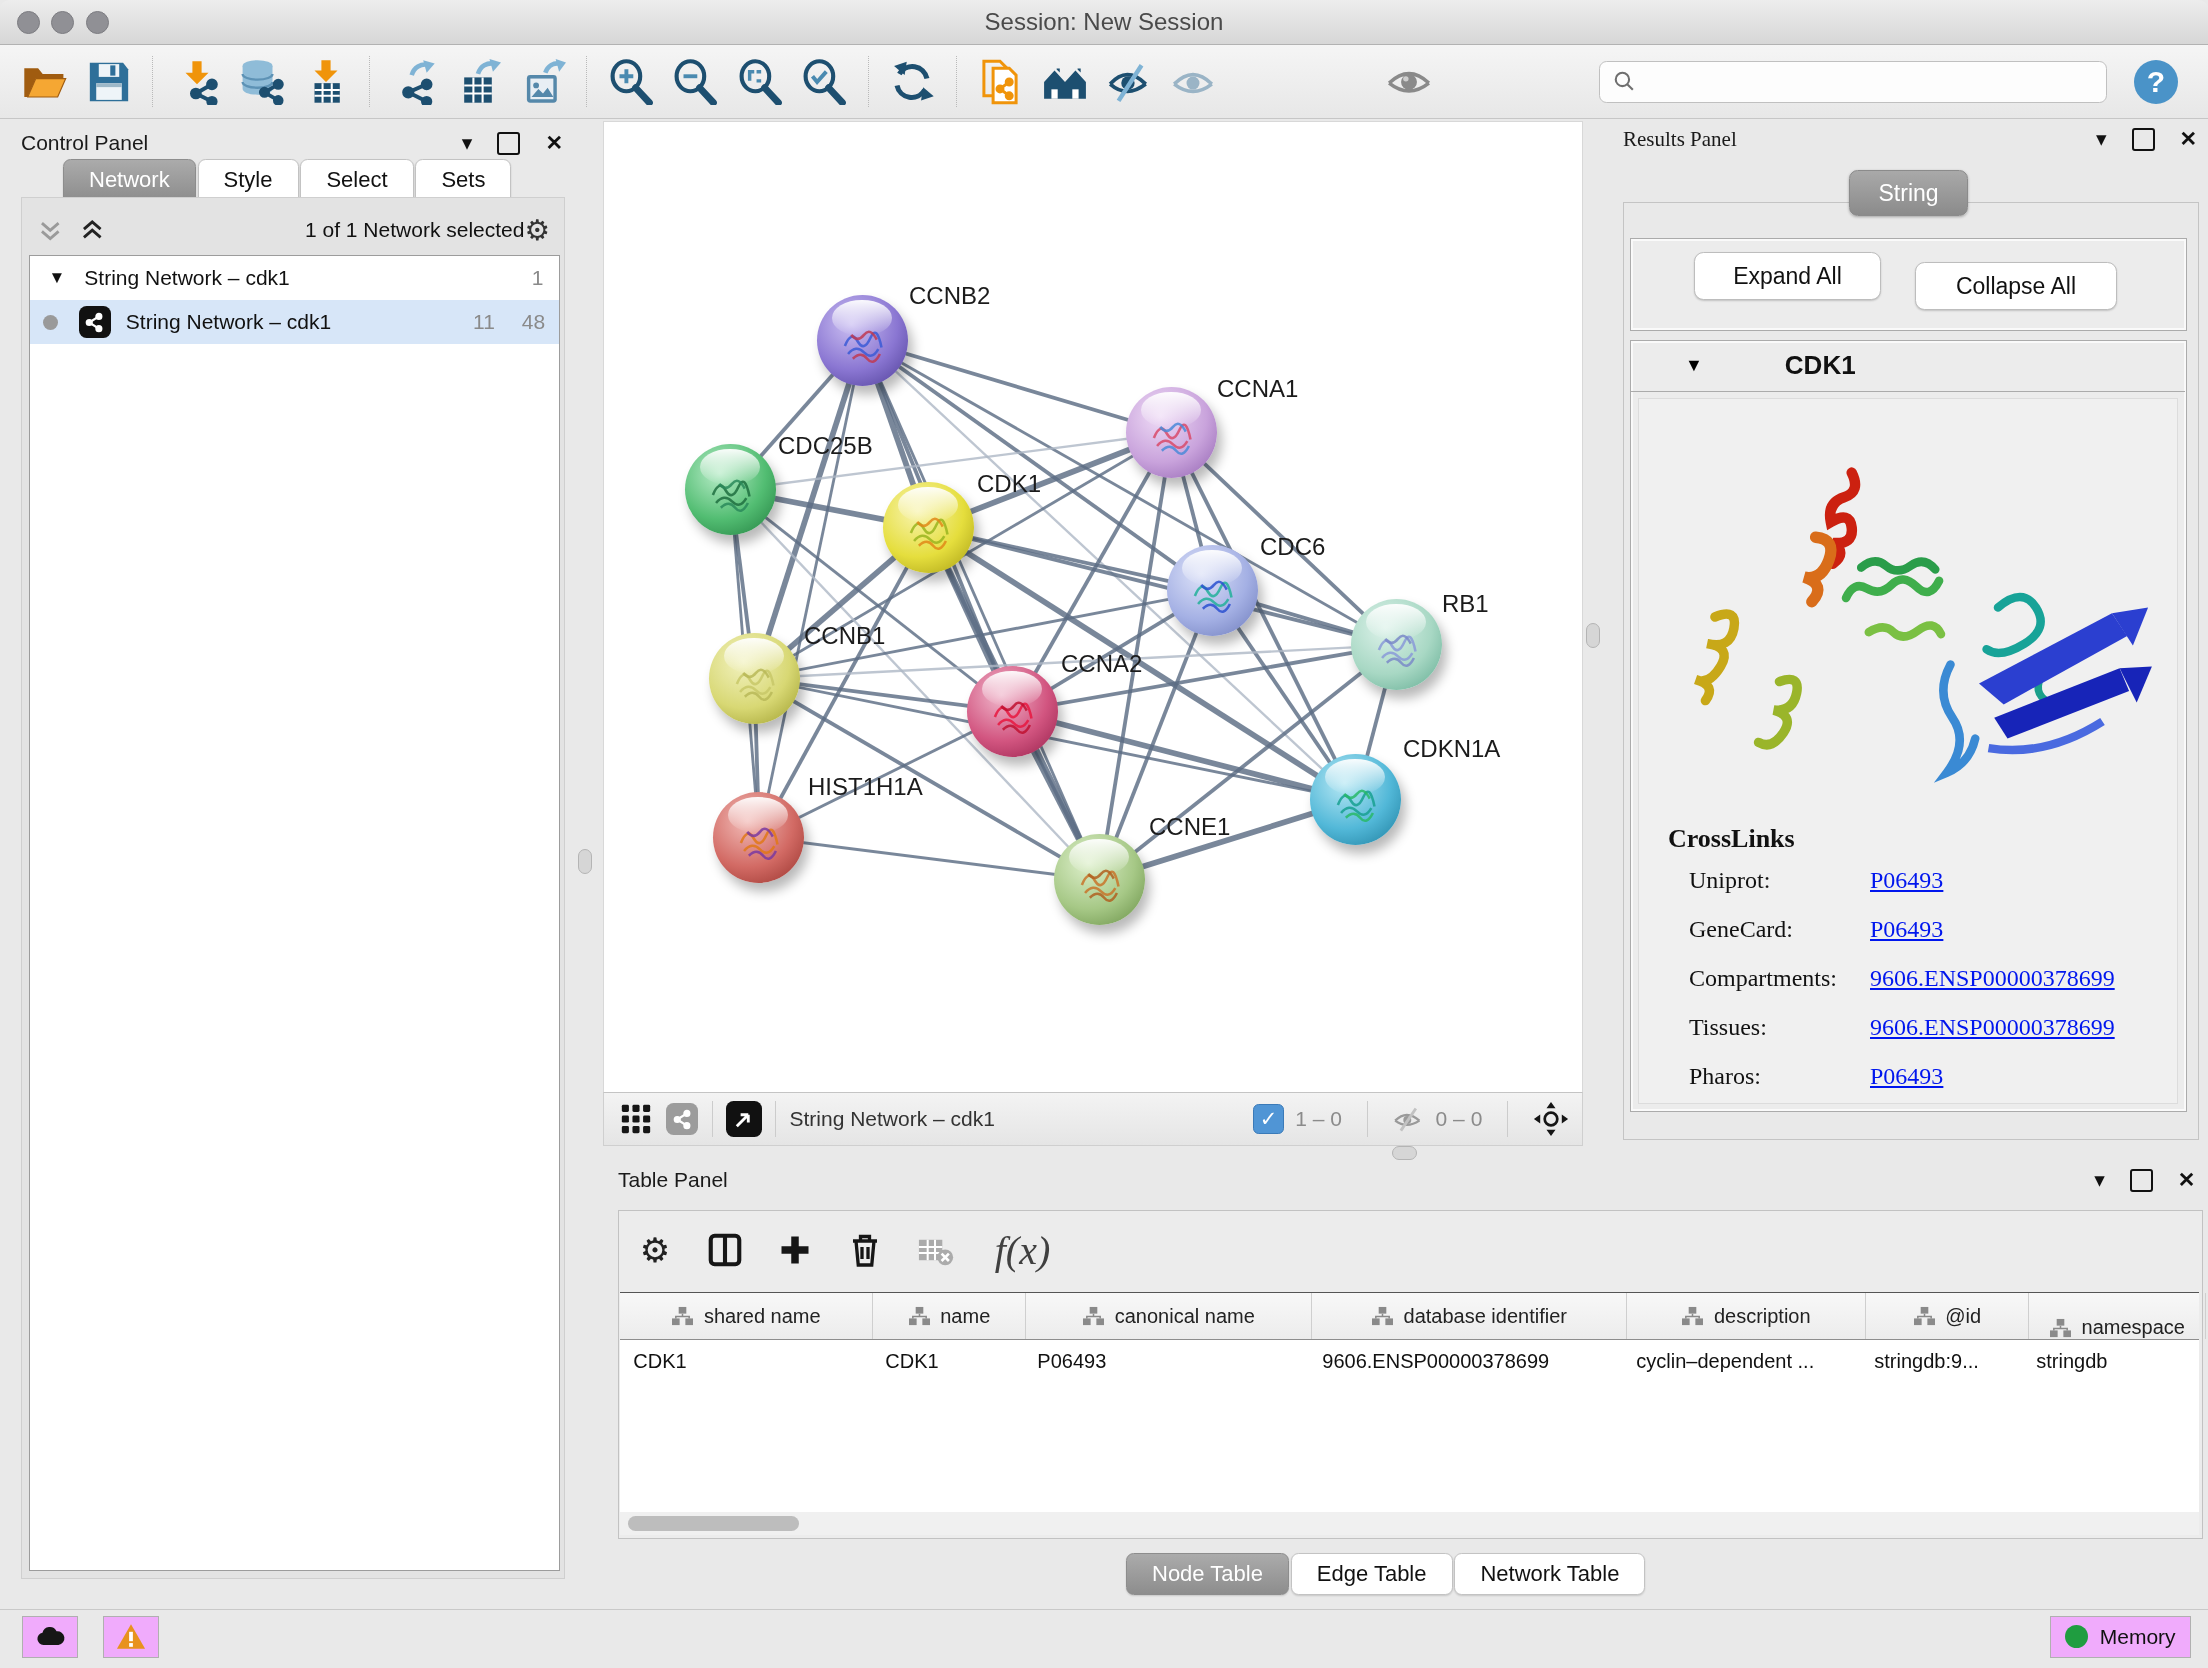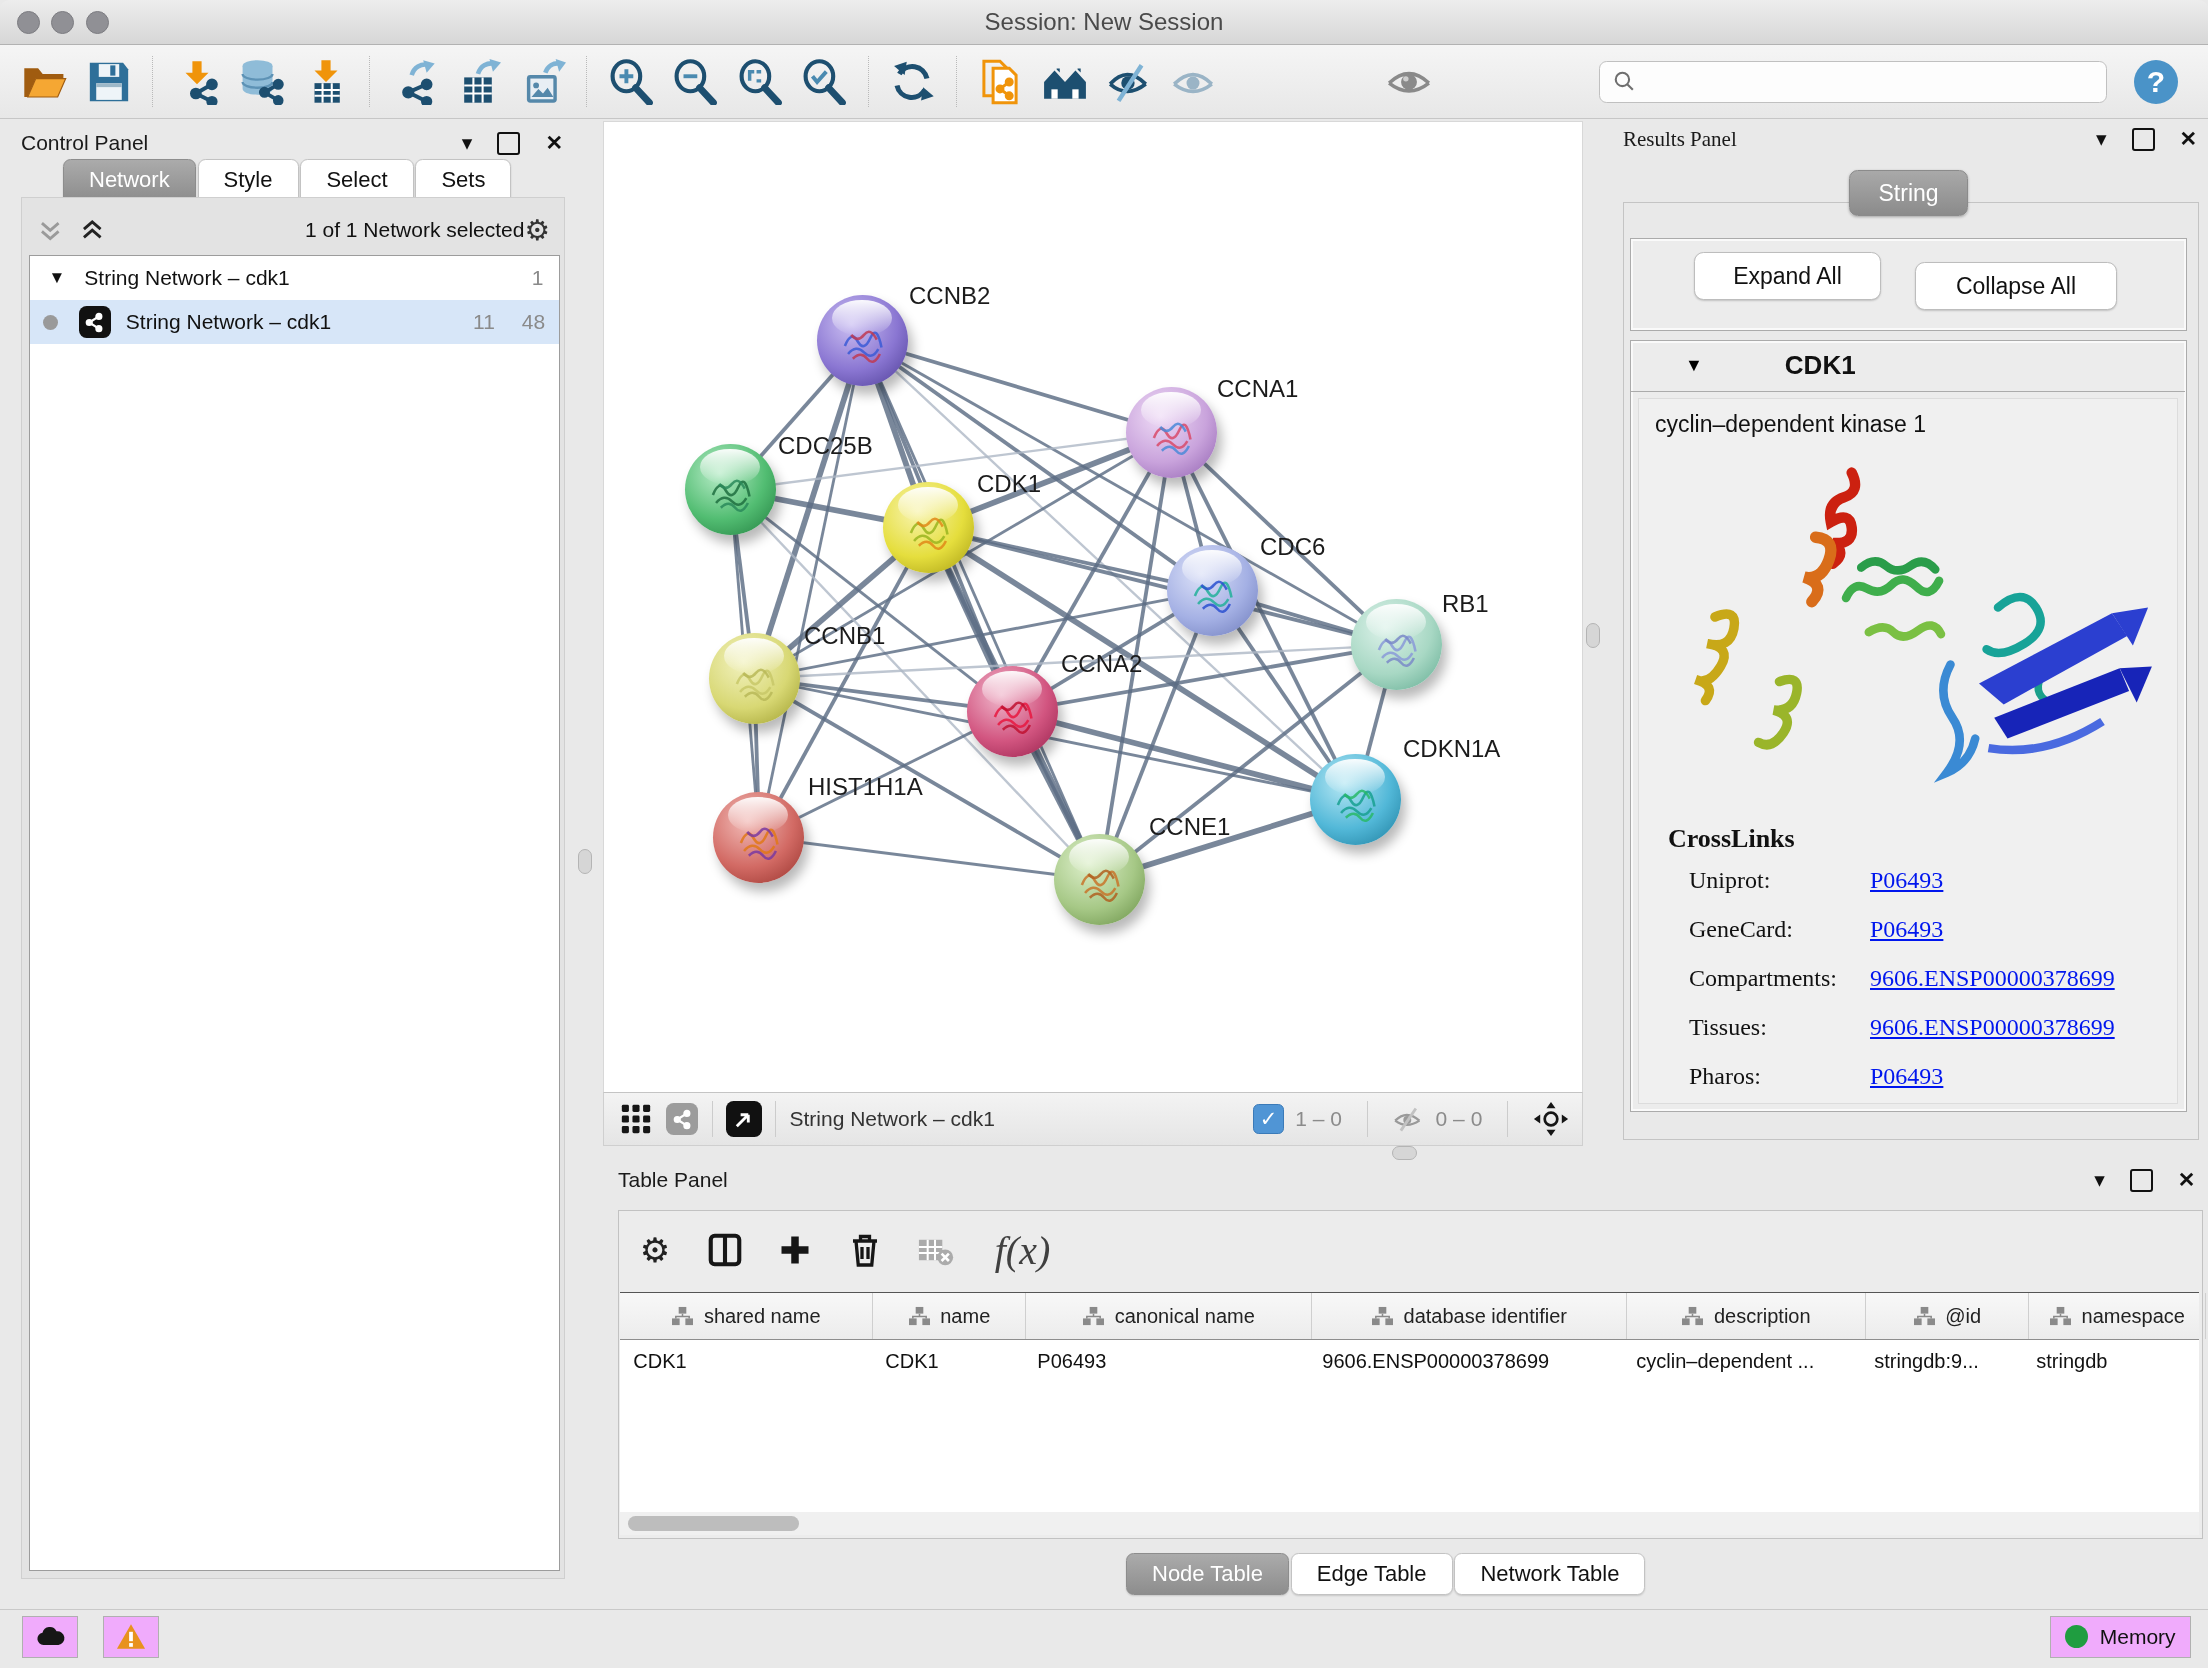--- a/index.html
+++ b/index.html
@@ -556,21 +556,20 @@
 <div class="rbtn" style="left:1915px;top:262px;width:200px">
   <span>Collapse All</span>
   </div>
 
 <div class="rp-inner abs" style="left:1630px;top:340px;width:555px;height:770px"></div>
 <div class="abs" style="left:1630px;top:340px;width:555px;height:51px;display:flex;align-items:center;border-bottom:1px solid #ababab">
   <span style="margin-left:55px;font-size:18px">▼</span>
   <span id="rp-entry-name" style="margin-left:82px">CDK1</span>
 </div>
 <div class="abs" style="left:1638px;top:398px;width:540px;height:706px;background:#f0f0f0;box-shadow:inset 0 0 0 1px #dcdcdc">
-  <div id="rp-desc" style="padding:13.3px 0 0 17px">cyclin–dependent kinase 1</div>
 
   <svg width="495" height="380" viewBox="0 0 520 400" style="position:absolute;left:27px;top:48px">
     <g fill="none" stroke-linecap="round">
       <path d="M196 28q10 20-8 26t-14 26q20-12 22 6t-20 16q16 10 0 22" stroke="#cc2110" stroke-width="11"></path>
       <path d="M158 96q22 2 14 24t-26 18q24 8 8 26" stroke="#d96d1a" stroke-width="12"></path>
       <path d="M52 180q24-10 20 12t-28 16q26 4 14 24t-26 14q22 6 10 22" stroke="#c8a818" stroke-width="10"></path>
       <path d="M120 248q22-8 18 12t-24 18q22 6 10 24t-26 10" stroke="#9ab52a" stroke-width="10"></path>
       <path d="M190 160q8-18 22-10t26-4 26 2 24-6" stroke="#3fae4c" stroke-width="9"></path>
       <path d="M206 128q14-12 26-2t26 0 26 4" stroke="#2a9d4a" stroke-width="9"></path>
       <path d="M214 196q16-10 26 0t26-2 24 4" stroke="#7ac043" stroke-width="9"></path>
@@ -698,21 +697,21 @@
       </div>
       <div class="th" style="width: 162px; flex: 0 0 auto; text-align: center;">
         <svg width="23" height="21" viewBox="0 0 24 22">
           <rect x="8" y="1" width="8" height="7" fill="#8a8a8a"></rect>
           <rect x="1" y="13" width="8" height="7" fill="#8a8a8a"></rect>
           <rect x="15" y="13" width="8" height="7" fill="#8a8a8a"></rect>
           <path d="M12 8v3M5 13v-2h14v2" stroke="#8a8a8a" stroke-width="1.6" fill="none"></path>
         </svg>
         <span>@id</span>
       </div>
-      <div class="th" style="width: 176px; flex: 0 0 auto;">
+      <div class="th" style="width: 176px; flex: 0 0 auto; align-items: flex-end;">
         <svg width="23" height="21" viewBox="0 0 24 22">
           <rect x="8" y="1" width="8" height="7" fill="#8a8a8a"></rect>
           <rect x="1" y="13" width="8" height="7" fill="#8a8a8a"></rect>
           <rect x="15" y="13" width="8" height="7" fill="#8a8a8a"></rect>
           <path d="M12 8v3M5 13v-2h14v2" stroke="#8a8a8a" stroke-width="1.6" fill="none"></path>
         </svg>
         <span>namespace</span>
       </div>
     </div>
   <div id="node-table-row">

